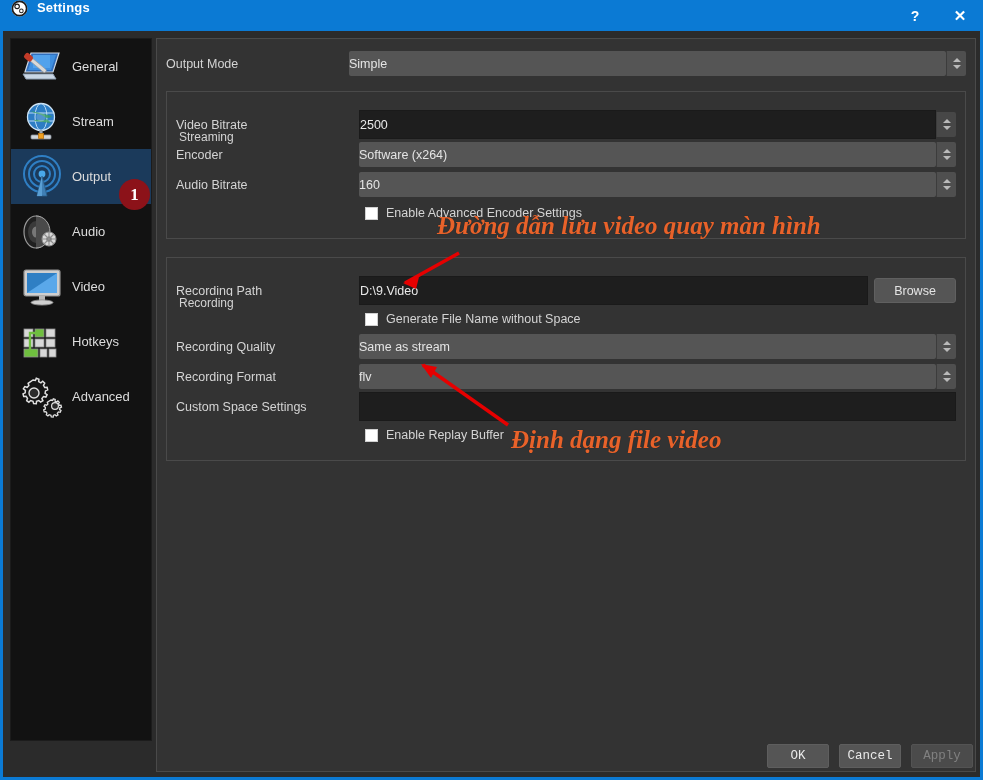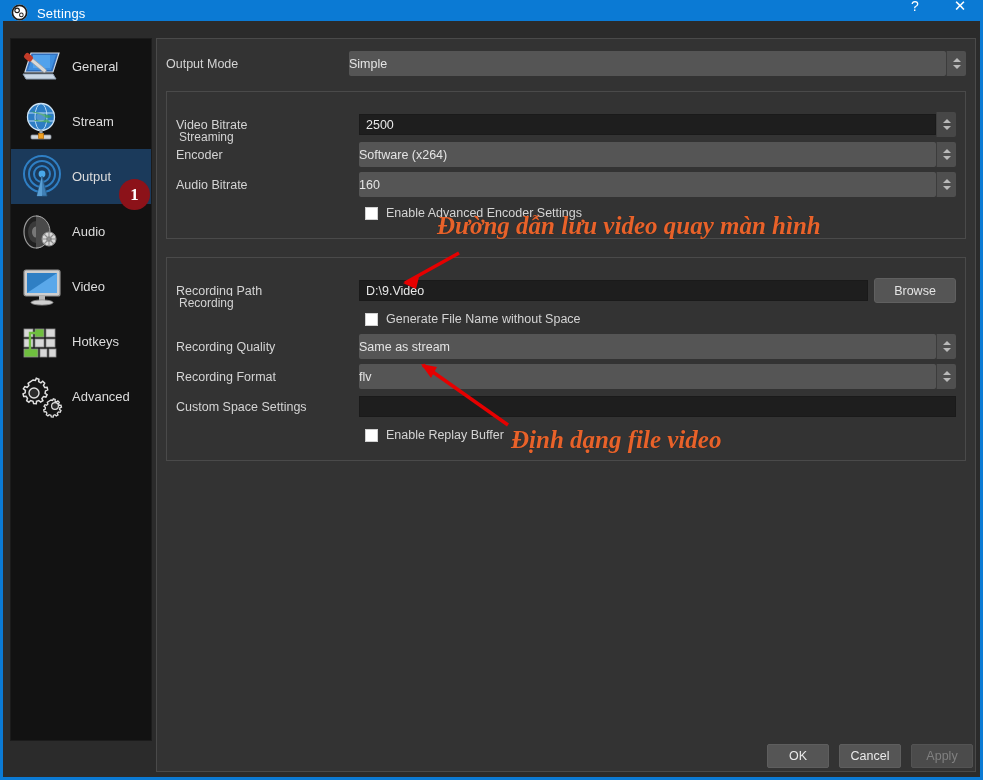--- a/index.html
+++ b/index.html
@@ -15,23 +15,23 @@
     position: relative;
     width: 983px; height: 780px;
     background: #2b2b2b;
     border-left: 3px solid #0b7ad4;
     border-right: 3px solid #0b7ad4;
     border-bottom: 3px solid #0b7ad4;
   }
 
   
   #titlebar {
-    position: absolute; top: 0; left: -3px; right: -3px; height: 21px;
+    position: absolute; top: 0; left: -3px; right: -3px; height: 31px;
     background: #0b7ad4;
-    display: flex; align-items: flex-end;
+    display: flex; align-items: flex-start; font-weight: bold;
   }
   #titlebar .logo {
     width: 17px; height: 17px; margin-left: 11px; margin-right: 9px;
     flex: 0 0 auto;
   }
   #titlebar .title {
     color: #ffffff; font-size: 13px; letter-spacing: .2px;
   }
   #titlebar .spacer { flex: 1 1 auto; }
   .tb-btn {
@@ -103,25 +103,24 @@
 
   .combo {
     flex: 1 1 auto; height: 25px;
     background: #555555;
     color: #e4e4e4; font-size: 12.5px;
     display: flex; align-items: center;
     padding-left: 0;
     border-radius: 2px;
   }
   .input {
-    flex: 1 1 auto; height: 21px;
+    flex: 1 1 auto; height: 29px;
     background: #1e1e1e;
     color: #e8e8e8; font-size: 12.5px;
     display: flex; align-items: center;
-    padding-left: 6px;
     border: 1px solid #1a1a1a;
   }
   .spin {
     width: 20px; height: 25px; flex: 0 0 auto;
     background: #4f4f4f;
     border-left: 1px solid #3c3c3c;
     display: flex; flex-direction: column;
     align-items: center; justify-content: center;
     border-radius: 0 2px 2px 0;
   }
@@ -186,21 +185,21 @@
   #footer {
     position: absolute; left: 153px; right: 7px; bottom: 8px;
     height: 26px;
     display: flex; align-items: center; justify-content: flex-end;
   }
   .fbtn {
     width: 62px; height: 24px; margin-left: 10px;
     background: #555555; border: 1px solid #5e5e5e;
     border-radius: 2px;
     color: #eaeaea; font-size: 12.5px;
-    display: flex; align-items: center; justify-content: center;
+    display: flex; align-items: center; justify-content: center; font-family: Liberation Mono, monospace;
   }
   .fbtn.disabled { color: #808080; background: #4b4b4b; border-color: #535353; }
 </style>
 </head>
 <body>
 
 <div id="window">
 
   <div id="titlebar">
     <svg class="logo" viewBox="0 0 32 32">

